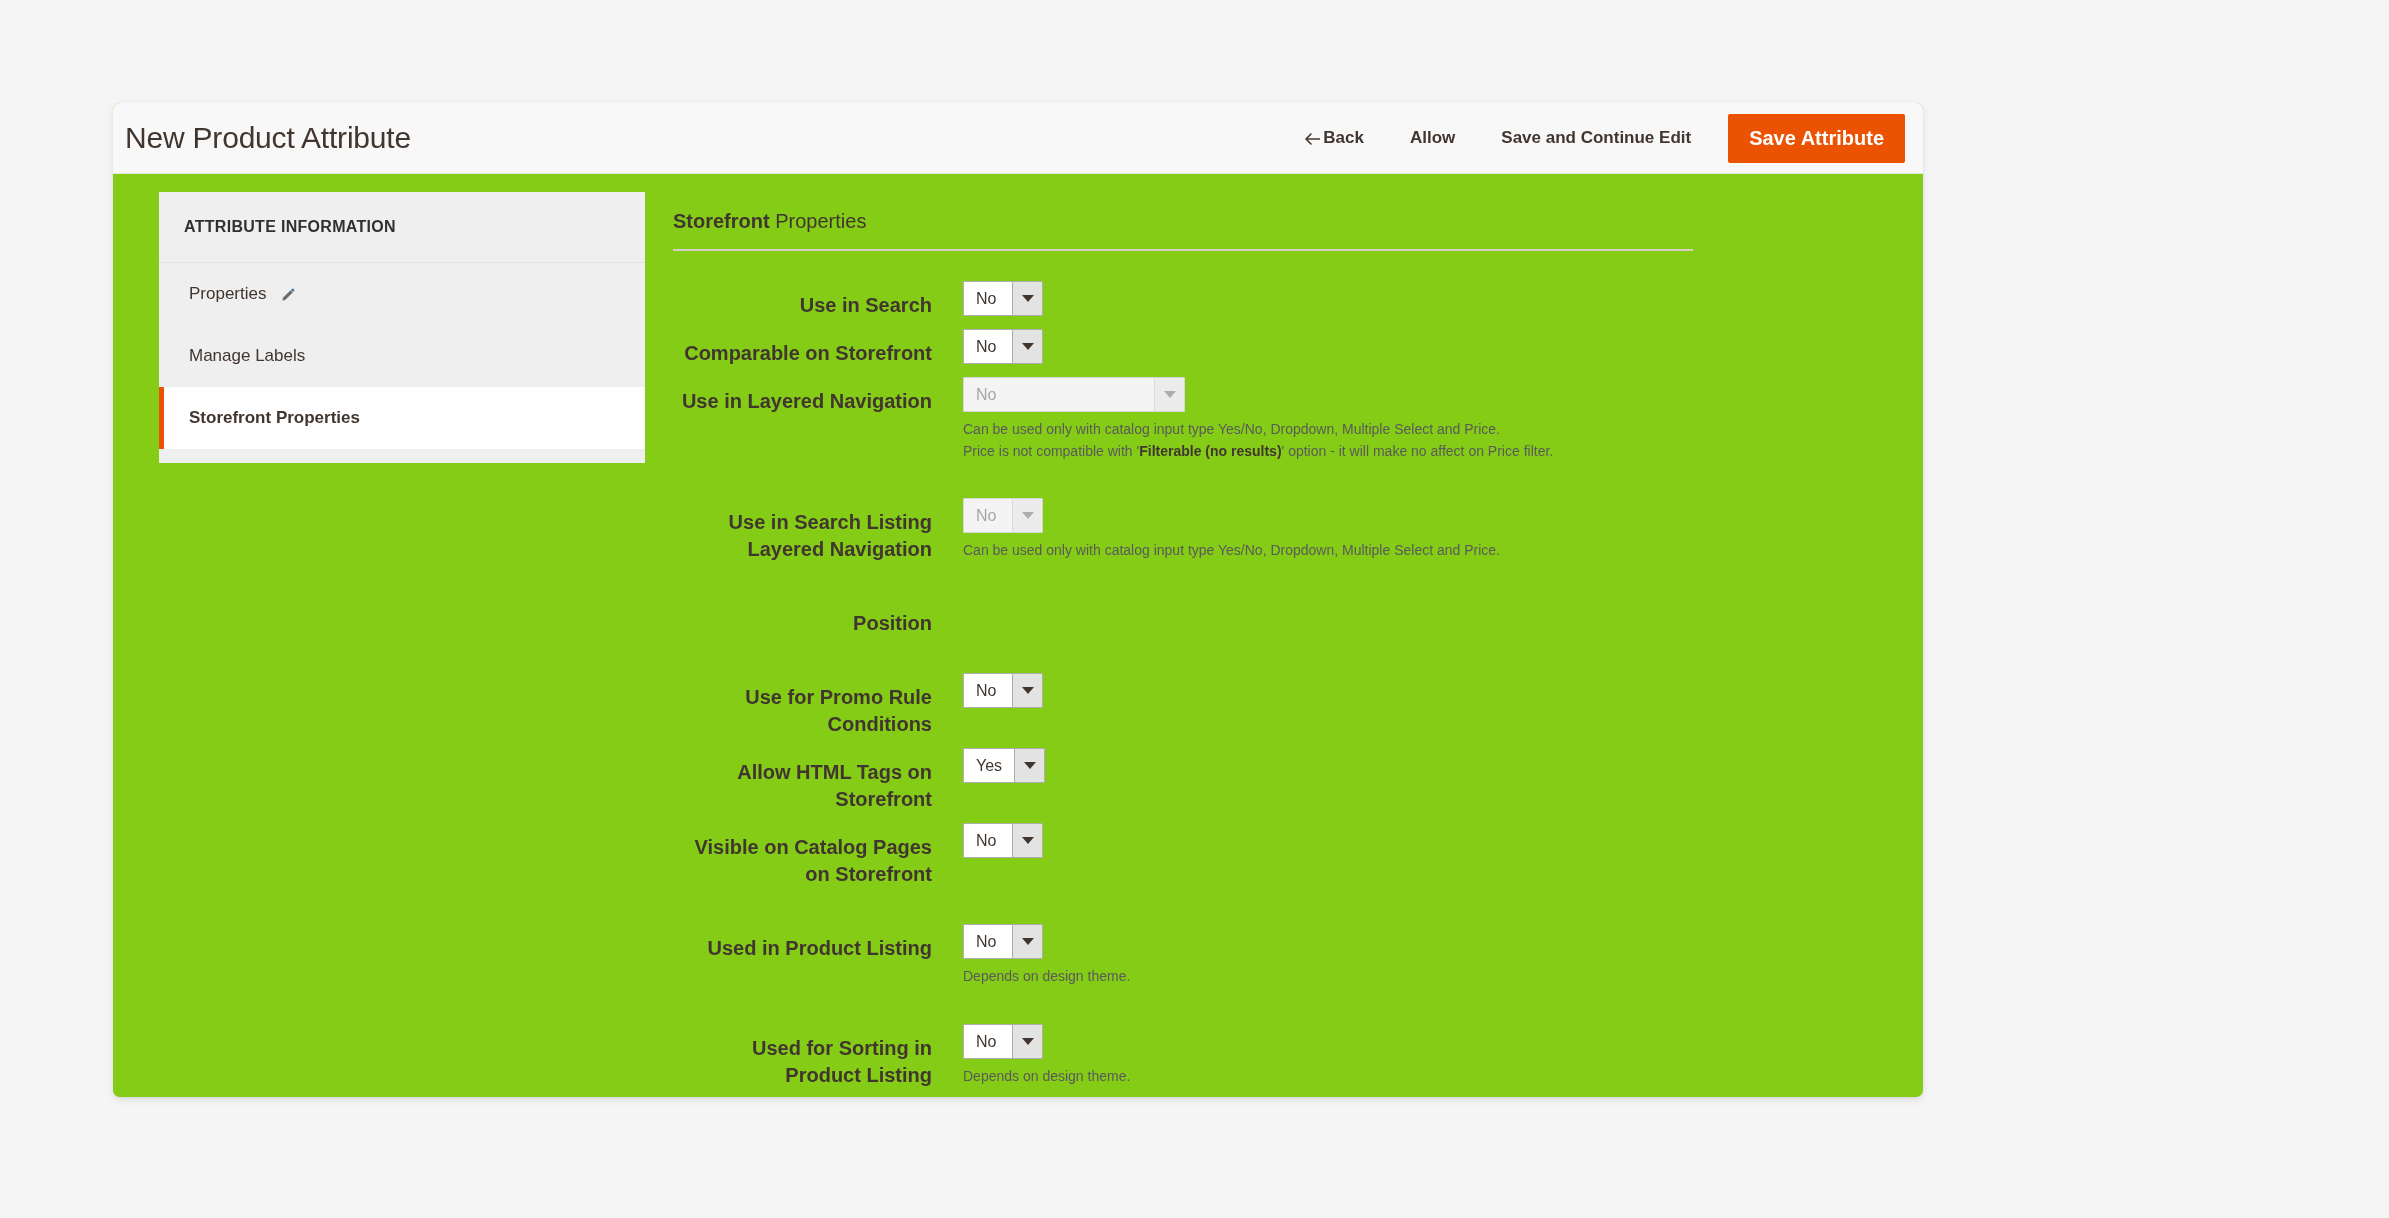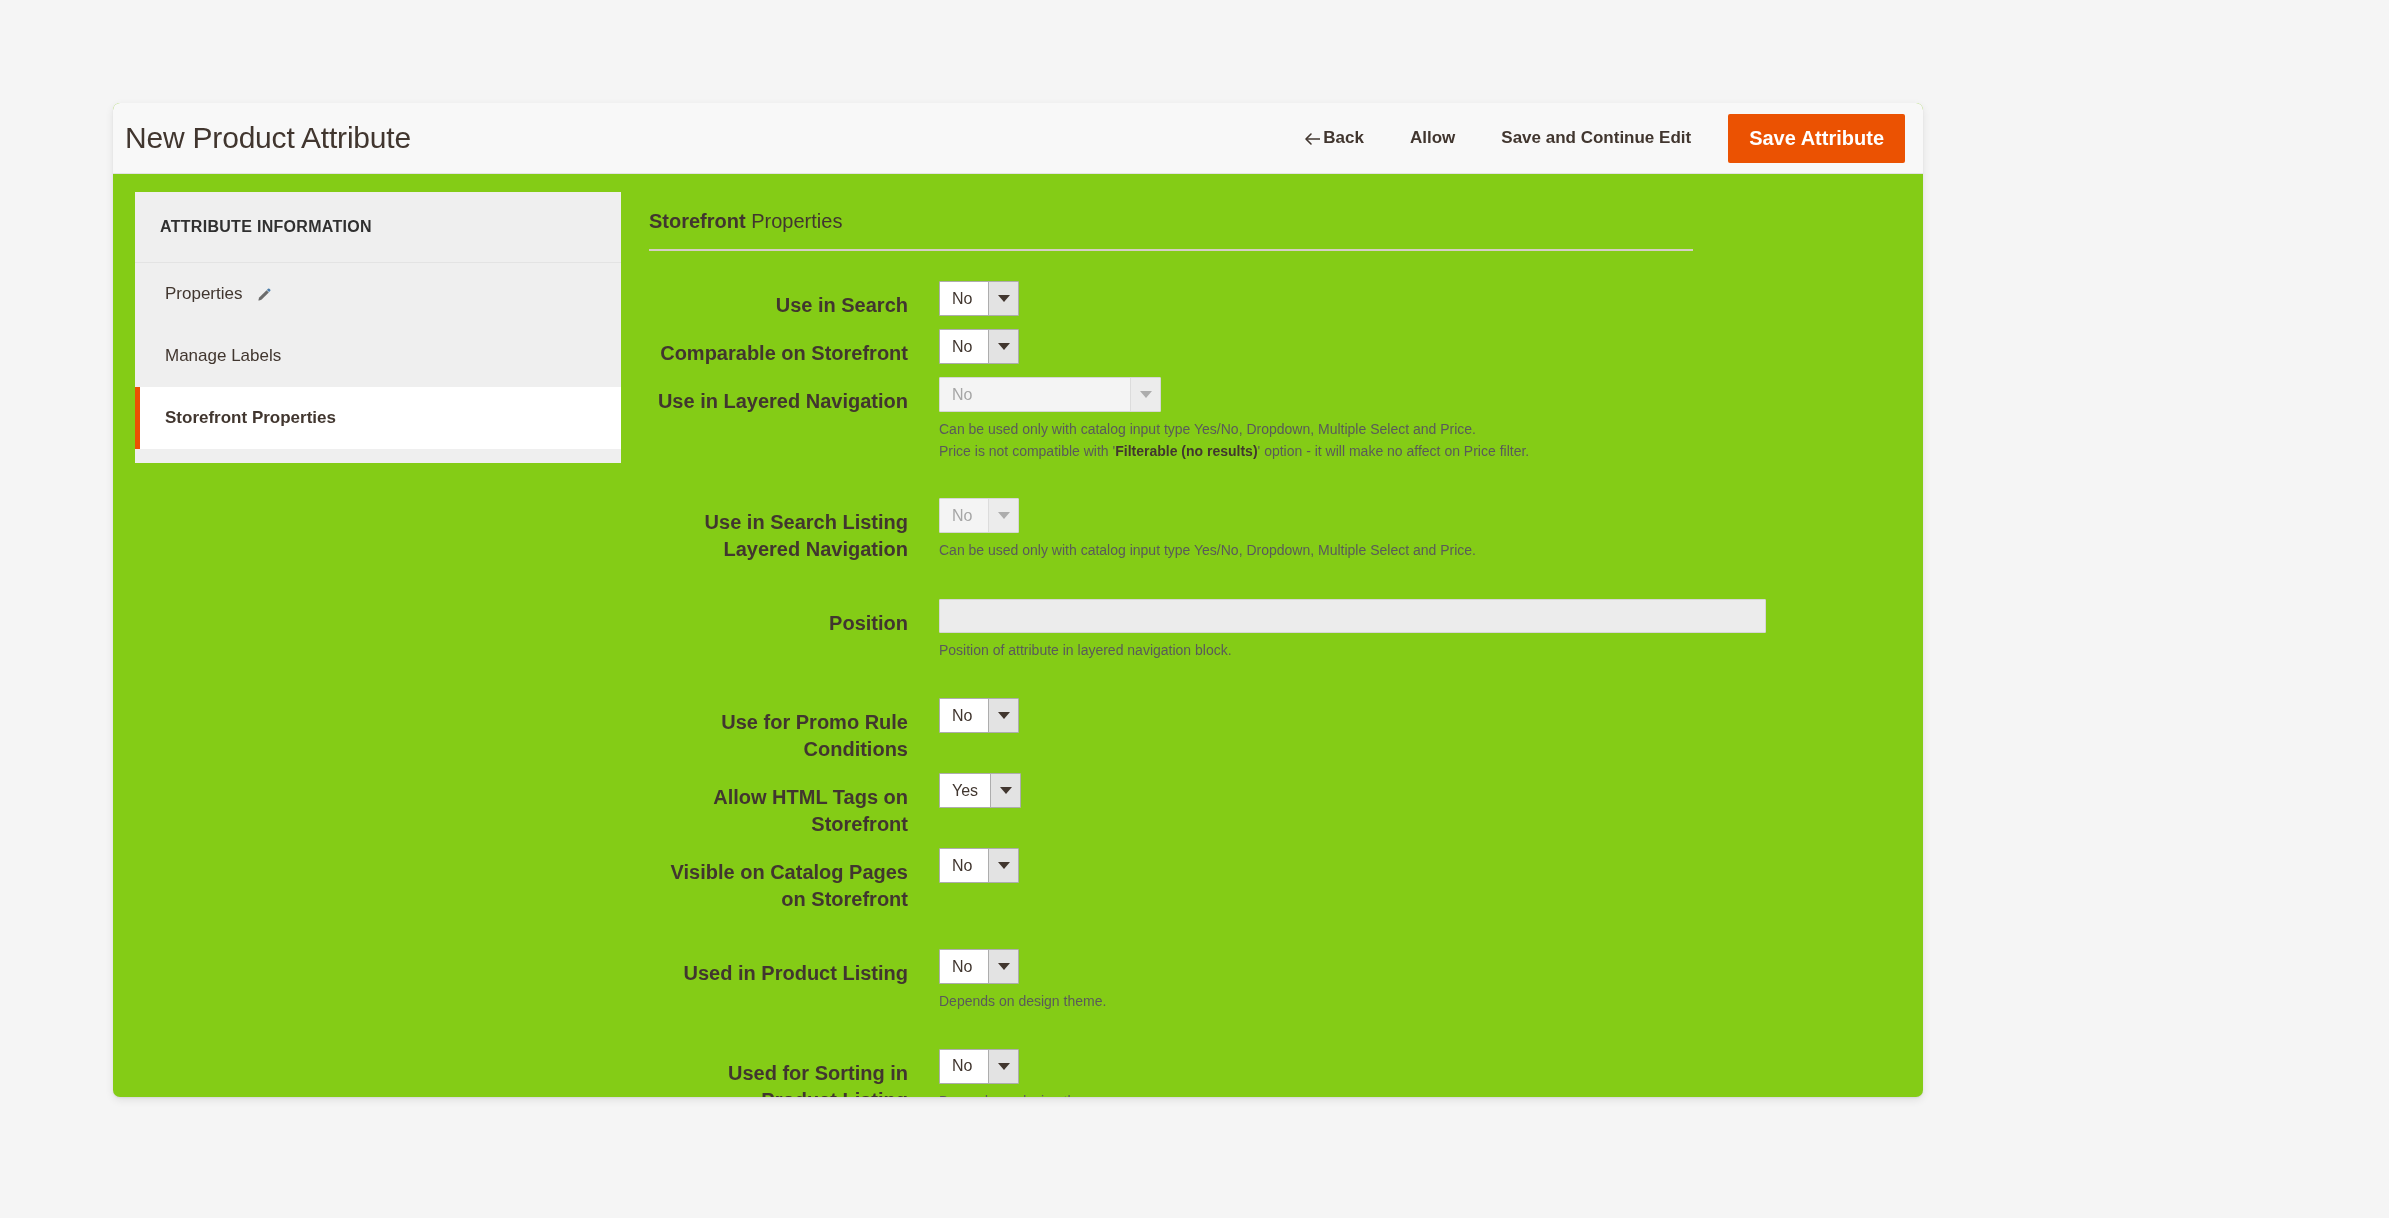--- a/index.html
+++ b/index.html
@@ -75,20 +75,21 @@
     cursor: pointer;
     white-space: nowrap;
     font-family: inherit;
   }
 
   
   .page-body {
     display: flex;
     align-items: flex-start;
     padding: 18px 0 0 0;
+    margin-left: 24px;
   }
 
   
   .sidebar {
     width: 508px;
     flex: 0 0 508px;
     padding-left: 22px;
     position: relative;
   }
   .sidebar-inner {
@@ -358,24 +359,20 @@
               </span>
           </div>
           <div class="note">Can be used only with catalog input type Yes/No, Dropdown, Multiple Select and Price.</div>
         </div>
       </div>
 
       <div class="spacer-lg"></div>
 
       <div class="field-row">
         <div class="field-label">Position</div>
-        <div class="field-control">
-          <input class="text-input" type="text" disabled="" value="" style="">
-          <div class="note">Position of attribute in layered navigation block.</div>
-        </div>
       </div>
 
       <div class="spacer-lg"></div>
 
       <div class="field-row">
         <div class="field-label">Use for Promo Rule Conditions</div>
         <div class="field-control">
           <div class="sel">
             <span class="sel-value">No</span>
             <span class="sel-arrow">

